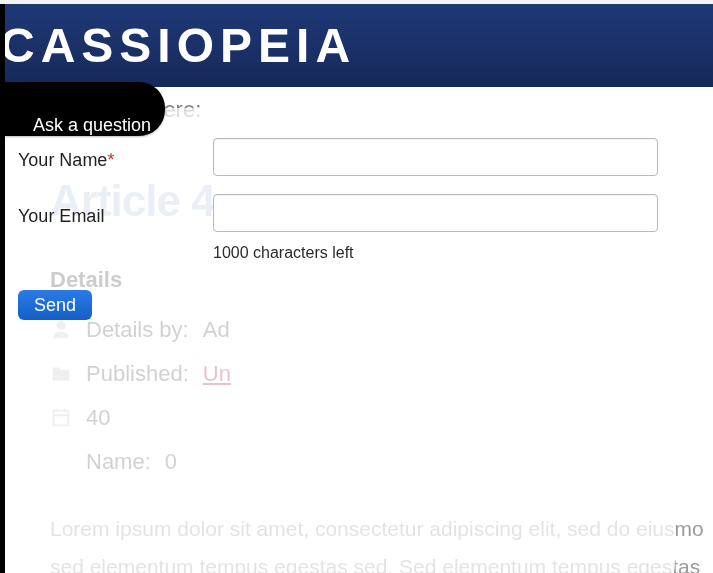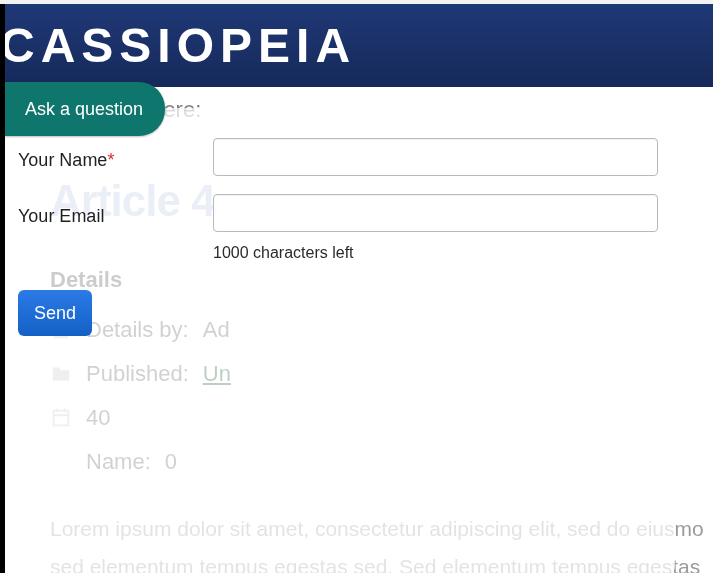--- a/index.html
+++ b/index.html
@@ -26,54 +26,54 @@
     margin:30px 0 0 50px;color:#5c5c5c;font-size:22px;line-height:2.2;
     max-width:680px;
   }
   .article-title{
     color:#b5c5e0;font-size:44px;font-weight:800;letter-spacing:-1px;
     margin-bottom:6px;
   }
   .details-heading{font-weight:700;font-size:22px;color:#4a4a4a;margin-bottom:4px}
   .meta-row{display:flex;align-items:center;gap:14px;height:44px}
   .meta-icon{width:22px;color:#c7c7c7;fill:#c7c7c7}
-  .cat-link{color:#14532d;text-decoration:underline}
+  .cat-link{color:#be185d;text-decoration:underline}
   .lorem{margin-top:26px;line-height:1.8;font-size:21px;color:#9b9b9b}
 
   
   .mask{
     position:absolute;left:5px;top:108px;width:670px;height:465px;
     background:rgba(255,255,255,0.72);border-radius:6px;
     pointer-events:none;
   }
 
   
   .popup{
     position:absolute;left:5px;top:82px;width:160px;height:54px;
-    background:#0f766e;color:#fff;border-top-right-radius:26px;
-    border-bottom-right-radius:26px;display:flex;align-items:center;
-    padding-left:20px;font-size:18px;
+    background:#000000;color:#fff;border-top-right-radius:26px;
+    border-bottom-right-radius:26px;display:flex;align-items:flex-end;
+    padding-left:28px;font-size:18px;
     box-shadow:0 1px 2px rgba(0,0,0,.25);
   }
 
   .form{
     position:absolute;left:18px;top:138px;width:650px;
   }
   .form-row{display:flex;align-items:flex-start;margin-bottom:18px}
   .form-label{width:195px;font-size:18px;color:#1f1f1f;padding-top:12px}
   .req{color:#d63030}
   .text-input{
     flex:0 0 445px;height:38px;border:1px solid #b9b9b9;border-radius:4px;
     background:#fff;padding:6px 10px;font-size:16px;
     box-shadow:inset 0 1px 1px rgba(0,0,0,.05);
   }
   .textarea{height:122px;resize:both}
   .char-left{margin-left:195px;margin-top:-6px;font-size:16px;color:#2a2a2a}
   .send-btn{
-    margin-top:28px;width:74px;height:46px;background:#1a6cd8;
+    margin-top:28px;width:74px;height:30px;background:#1a6cd8;
     background:linear-gradient(#2b7ae6,#1460c6);color:#fff;border:none;
     border-radius:6px;font-size:18px;cursor:pointer;
   }
 
   .left-black{position:absolute;left:0;top:4px;bottom:0;width:5px;background:#000}
 </style>
 </head>
 <body>
 
 <div class="topstrip"></div>

